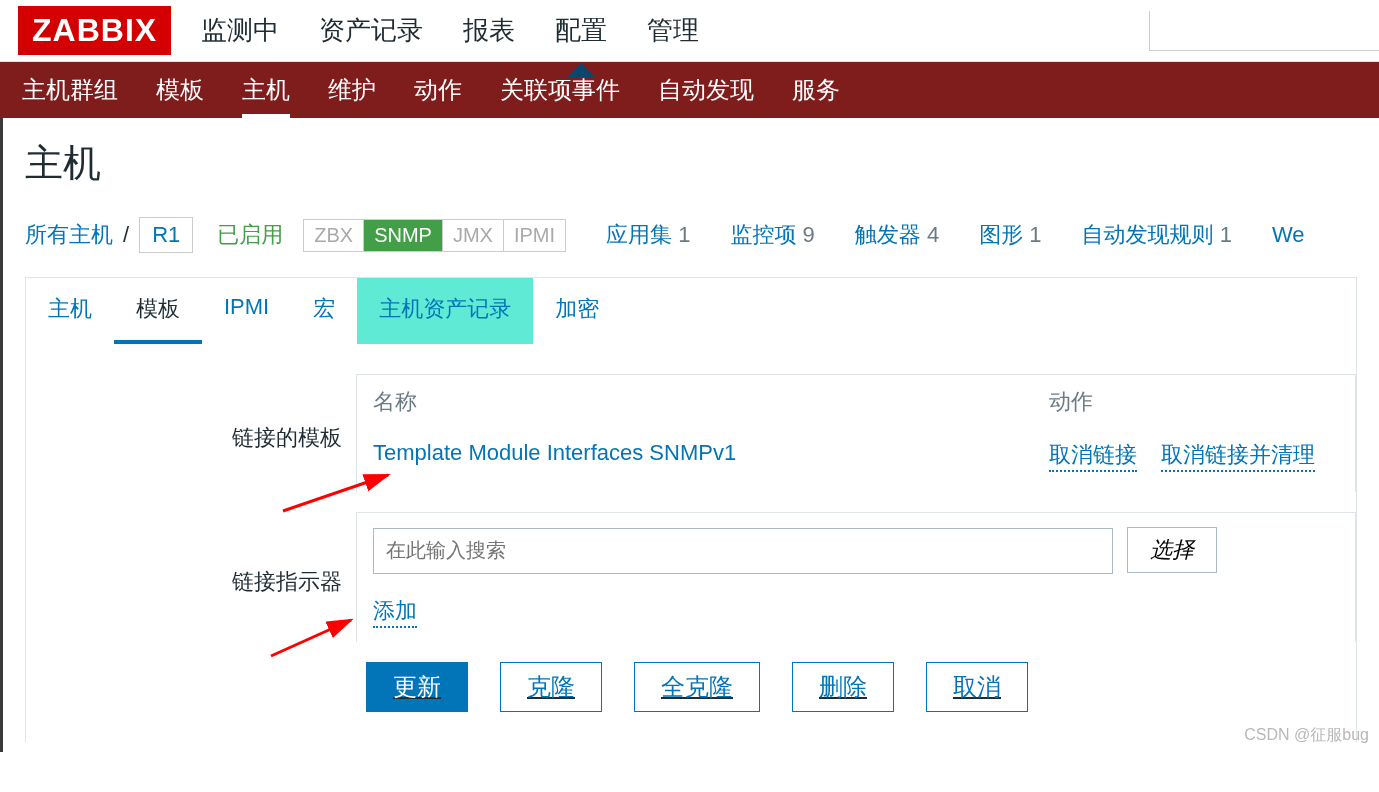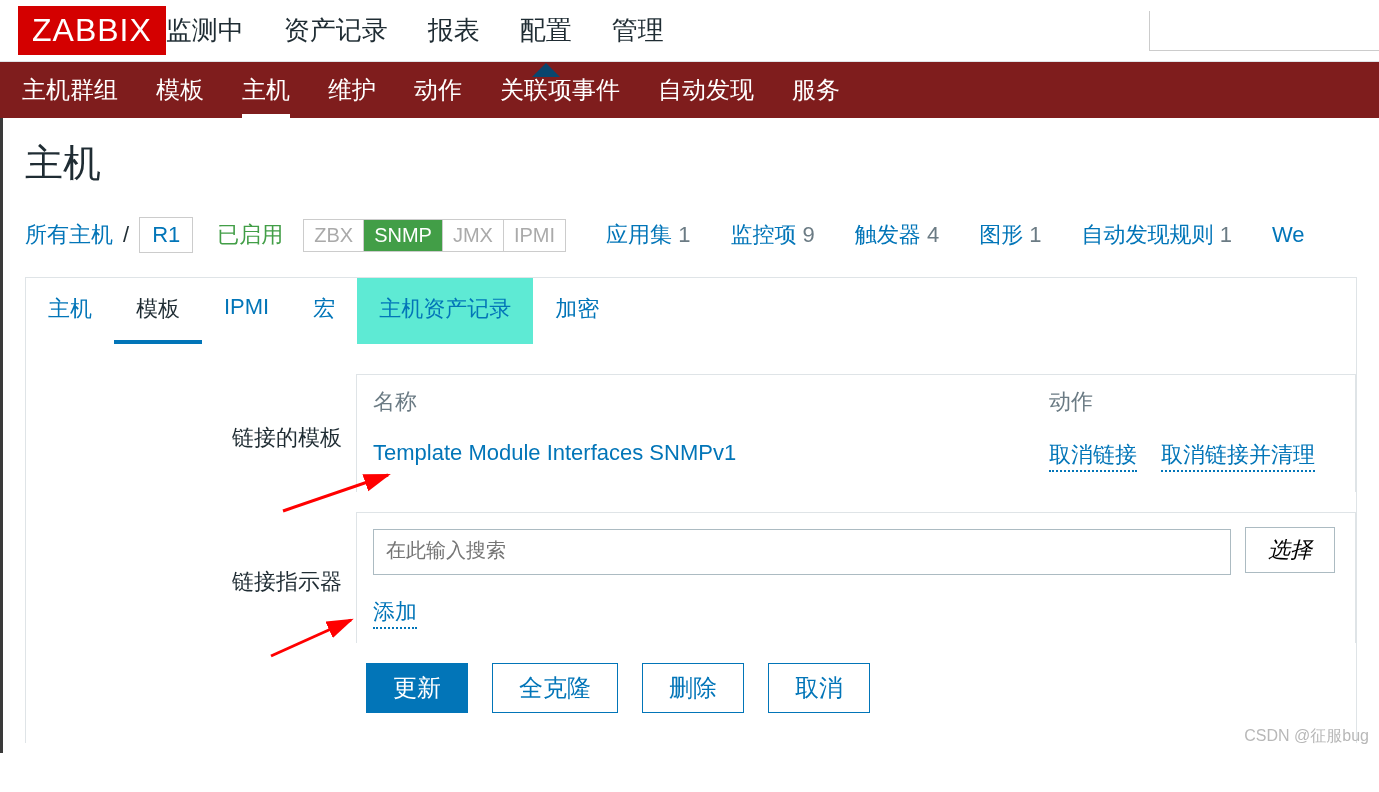--- a/index.html
+++ b/index.html
@@ -1,19 +1,19 @@
 <!DOCTYPE html>
 <html><head>
 <meta charset="utf-8">
 <style>
 * { box-sizing: border-box; margin: 0; padding: 0; }
 body { font-family: Arial, "Microsoft YaHei", sans-serif; font-size: 14px; color: #1f2c33; background: #fff; width: 1379px; overflow: hidden; position: relative; }
 
 .topbar { display: flex; align-items: center; background: #fff; height: 62px; border-bottom: 1px solid #dfe4e7; }
-.logo { background: #d40000; color: #fff; font-weight: normal; font-size: 32px; padding: 6px 14px; margin-left: 18px; letter-spacing: 1px; }
+.logo { background: #d40000; color: #fff; font-weight: bold; font-size: 32px; padding: 6px 14px; margin-left: 18px; margin-right: 30px; letter-spacing: 1px; }
 .topnav { display: flex; gap: 40px; font-size: 26px; color: #1f2c33; }
 .topnav-item { cursor: pointer; position: relative; padding: 15px 0; }
 .topnav-item.active::after { content: ""; position: absolute; left: 50%; bottom: -14px; transform: translateX(-50%); border: 14px solid transparent; border-bottom-color: #0a466e; }
 .search-top { margin-left: auto; margin-right: 0; border: 1px solid #ccc; height: 40px; width: 230px; border-top: none; border-right: none; }
 
 .subnav { background: #7f1d1d; display: flex; gap: 38px; padding: 0 22px; height: 56px; align-items: center; }
 .subnav-item { color: #fff; font-size: 24px; padding: 12px 0; cursor: pointer; }
 .subnav-item.active { border-bottom: 4px solid #fff; padding-bottom: 8px; }
 
 .content { padding: 20px 22px 10px; border-left: 3px solid #3a3a3a; position: relative; }
@@ -44,25 +44,25 @@
 .tmpl-table { border: 1px solid #dfe4e7; border-bottom: none; width: 100%; }
 .tmpl-head { display: flex; padding: 12px 16px; color: #6b7b84; font-size: 22px; }
 .tmpl-head .c1 { flex: 1; }
 .tmpl-head .c2 { width: 290px; }
 .tmpl-body { display: flex; padding: 10px 16px 20px; border-top: 1px solid #fff; font-size: 22px; }
 .tmpl-body .c1 { flex: 1; color: #0275b8; cursor: pointer; }
 .tmpl-body .c2 { width: 290px; display: flex; gap: 24px; font-family: Liberation Mono, monospace; }
 .action-link { color: #0275b8; border-bottom: 2px dotted #0275b8; cursor: pointer; }
 
 .indicator-box { border: 1px solid #dfe4e7; padding: 14px 16px; border-bottom: none; }
-.search-input { width: 858px; height: 46px; border: 1px solid #acbbc2; padding: 0 12px; font-size: 20px; color: #6b7b84; font-family: Liberation Mono, monospace; }
+.search-input { width: 740px; height: 46px; border: 1px solid #acbbc2; padding: 0 12px; font-size: 20px; color: #6b7b84; }
 .select-btn { height: 46px; padding: 0 22px; border: 1px solid #acbbc2; background: #fff; font-size: 22px; cursor: pointer; margin-left: 10px; font-style: italic; }
 .add-link { display: inline-block; margin-top: 22px; color: #0275b8; font-size: 22px; border-bottom: 2px dotted #0275b8; cursor: pointer; }
 
-.button-row { display: flex; gap: 24px; margin-left: 340px; margin-top: 20px; }
+.button-row { display: flex; gap: 32px; margin-left: 340px; margin-top: 20px; text-decoration: underline; }
 .btn { height: 50px; padding: 0 26px; font-size: 24px; border: 1px solid #0275b8; background: #fff; color: #0275b8; cursor: pointer; }
 .btn.primary { background: #0275b8; color: #fff; }
 
 .arrow { position: absolute; pointer-events: none; }
 .arrow svg { overflow: visible; }
 
 .watermark { position: absolute; right: 10px; bottom: 6px; color: #b8b8b8; font-size: 16px; }
 </style>
 </head>
 <body>
@@ -148,20 +148,21 @@
           <div class="indicator-box">
             <input class="search-input" placeholder="在此输入搜索" style="">
             <button class="select-btn">选择</button>
             <div><span class="add-link">添加</span></div>
           </div>
         </div>
       </div>
 
       <div class="button-row">
         <button class="btn primary">更新</button>
+        <button class="btn">克隆</button>
         <button class="btn">全克隆</button>
         <button class="btn">删除</button>
         <button class="btn">取消</button>
       </div>
     </div>
   </div>
 
   <div class="arrow" style="left:280px; top:355px;">
     <svg width="130" height="40">
         <defs>

